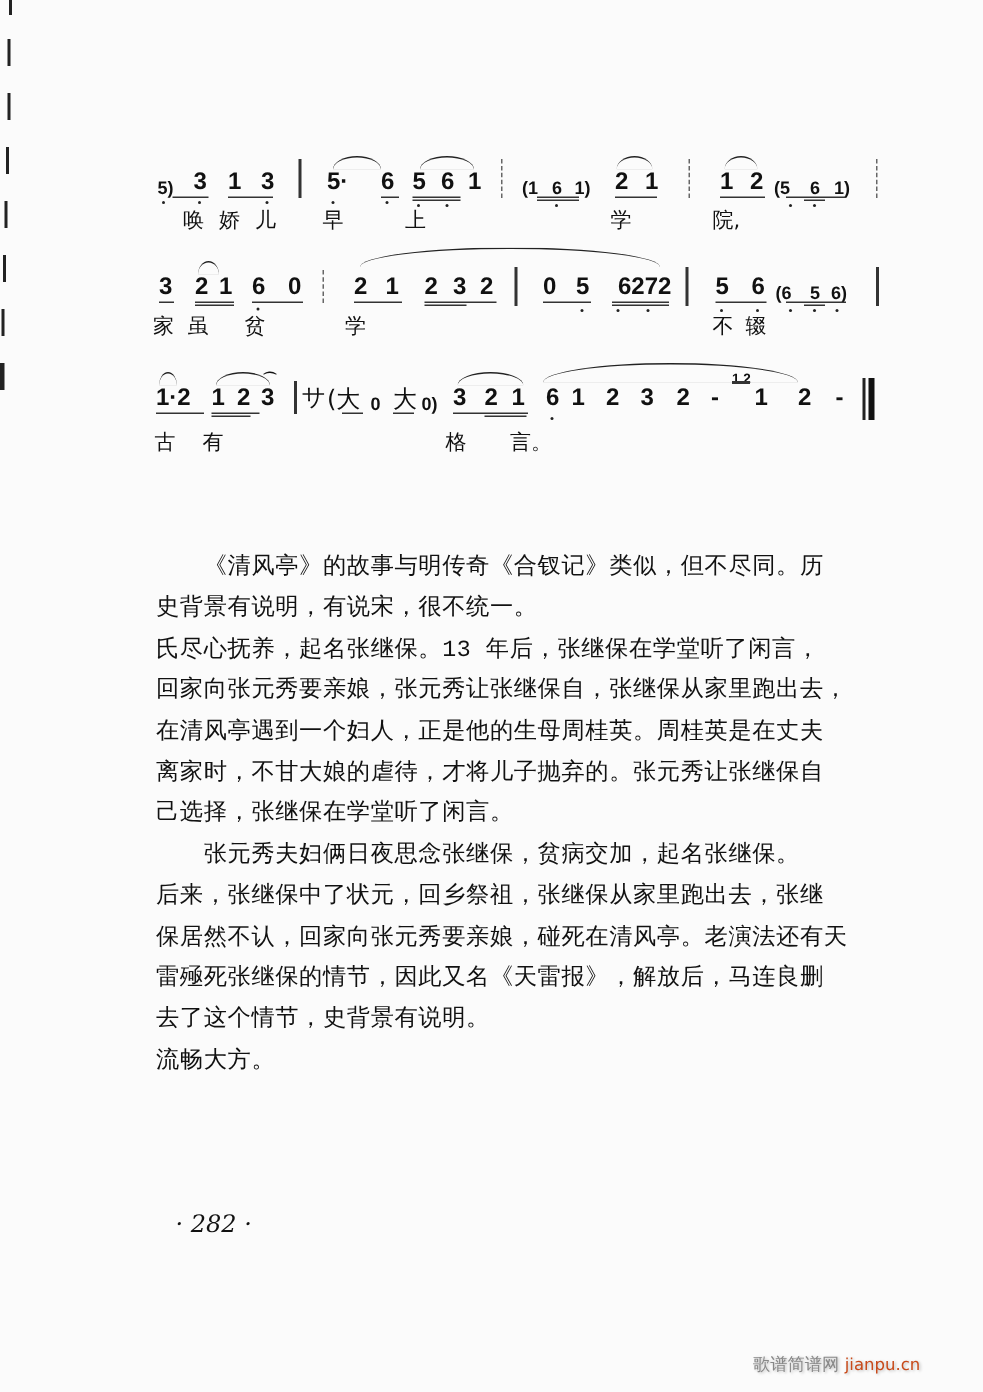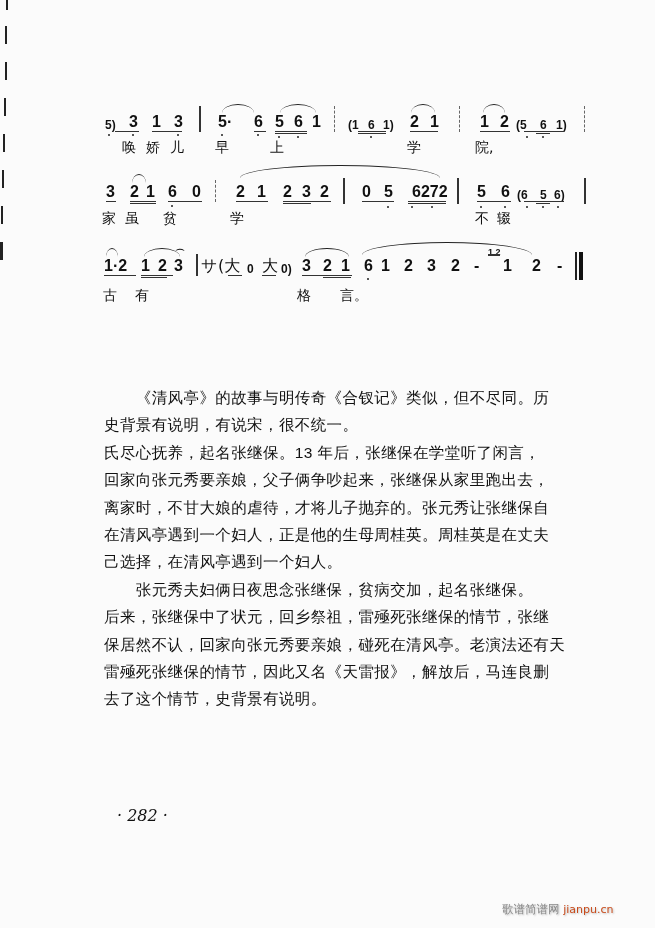--- a/index.html
+++ b/index.html
@@ -31,22 +31,22 @@
       height: 8px;
     }
     .longarc {
       position: absolute; border-top: 1.5px solid #222; border-radius: 50% 50% 0 0 / 100% 100% 0 0;
       height: 12px;
     }
     .final-bar { position: absolute; }
     .final-bar .thin { position: absolute; left: 0; top: 0; width: 1.5px; height: 100%; background: #222; }
     .final-bar .thick { position: absolute; left: 4px; top: 0; width: 3.5px; height: 100%; background: #111; }
     .prose {
-      position: absolute; left: 118px; top: 384px; width: 480px;
-      font-family: Liberation Sans, sans-serif; font-size: 15.5px; line-height: 27.4px;
+      position: absolute; left: 118px; top: 365px; width: 480px;
+      font-family: Liberation Mono, monospace; font-size: 15.5px; line-height: 27.4px;
       color: #111; letter-spacing: 0.4px;
     }
     .prose p { margin: 0; text-indent: 0; }
     .page-number {
       position: absolute; left: 117px; top: 806px;
       font-family: "DejaVu Serif", serif; font-style: italic; font-size: 16px; color: #111;
     }
     .watermark {
       position: absolute; left: 502px; top: 902px;
       font-family: "DejaVu Sans", sans-serif; font-size: 11.5px; color: #888;
@@ -252,29 +252,30 @@
     <span class="lyric" style="left:135px;top:48px;">有</span>
     <span class="lyric" style="left:297px;top:48px;">格</span>
     <span class="lyric" style="left:340px;top:48px;">言。</span>
   </div>
 </div>
 
 <div class="prose" style="left:104px;">
   <p>　　《清风亭》的故事与明传奇《合钗记》类似，但不尽同。历</p>
   <p>史背景有说明，有说宋，很不统一。</p>
   <p>氏尽心抚养，起名张继保。13 年后，张继保在学堂听了闲言，</p>
-  <p>回家向张元秀要亲娘，父子俩争吵起来，张继保从家里跑出去，</p>
+  <p>回家向张元秀要亲娘，张元秀让张继保自，张继保从家里跑出去，</p>
+  <p>在清风亭遇到一个妇人，正是他的生母周桂英。周桂英是在丈夫</p>
   <p>离家时，不甘大娘的虐待，才将儿子抛弃的。张元秀让张继保自</p>
-  <p>在清风亭遇到一个妇人，正是他的生母周桂英。周桂英是在丈夫</p>
-  <p>己选择，在清风亭遇到一个妇人。</p>
+  <p>己选择，张继保在学堂听了闲言。</p>
   <p>　　张元秀夫妇俩日夜思念张继保，贫病交加，起名张继保。</p>
-  <p>后来，张继保中了状元，回乡祭祖，雷殛死张继保的情节，张继</p>
+  <p>后来，张继保中了状元，回乡祭祖，张继保从家里跑出去，张继</p>
   <p>保居然不认，回家向张元秀要亲娘，碰死在清风亭。老演法还有天</p>
   <p>雷殛死张继保的情节，因此又名《天雷报》，解放后，马连良删</p>
   <p>去了这个情节，史背景有说明。</p>
+  <p>流畅大方。</p>
 </div>
 
 <div class="page-number">· 282 ·</div>
 
 <div class="watermark">
   <span>歌谱简谱网</span>
   <span class="url">jianpu.cn</span>
 </div>
 
 </body></html>

